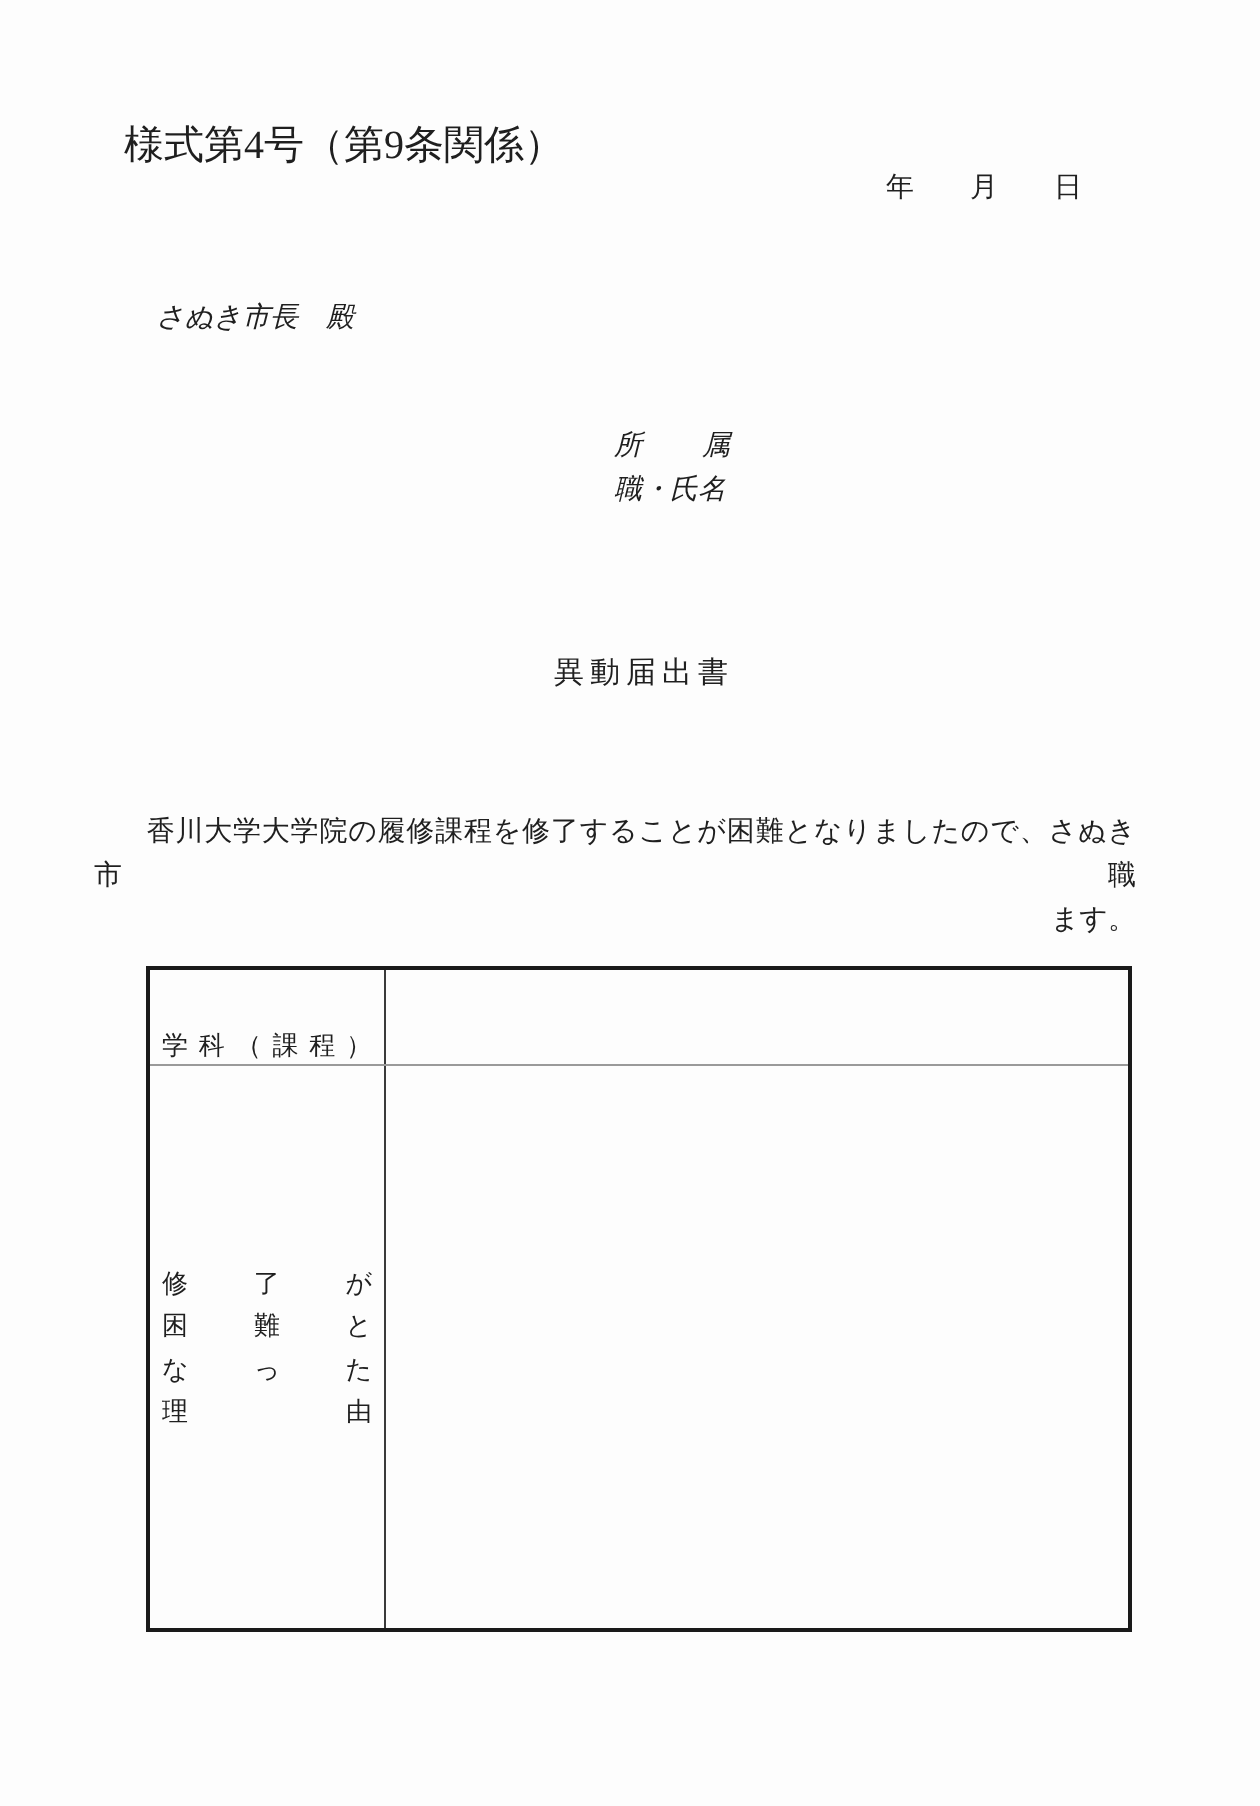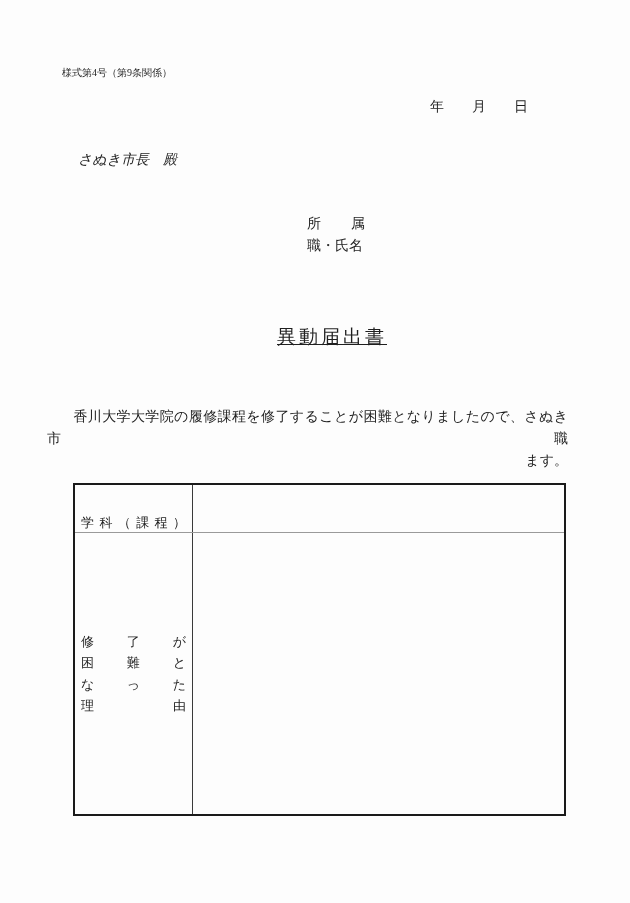--- a/index.html
+++ b/index.html
@@ -7,28 +7,28 @@
     position: relative;
     width: 630px;
     height: 903px;
     background: #fdfdfd;
     color: #1f1f1f;
     font-family: "Liberation Serif", "DejaVu Serif", serif;
     overflow: hidden;
   }
   .abs { position: absolute; }
 
-  .form-number { left: 62px; top: 65px; font-size: 10px; line-height: 16px; white-space: pre; }
-  .date-line   { left: 430px; top: 87px; font-size: 14px; line-height: 16px; white-space: pre; margin-top: 12px; }
+  .form-number { left: 62px; top: 65px; font-size: 20px; line-height: 16px; white-space: pre; }
+  .date-line   { left: 443px; top: 87px; font-size: 14px; line-height: 16px; white-space: pre; }
   .addressee   { left: 78px; top: 152px; font-size: 14px; line-height: 16px; white-space: pre; font-style: italic; }
 
-  .sender-block { left: 307px; top: 213px; width: 58px; font-size: 14px; line-height: 22px; }
+  .sender-block { left: 307px; top: 213px; width: 58px; font-size: 14px; line-height: 22px; font-style: italic; }
   .justify-last { text-align: justify; text-align-last: justify; }
 
-  .doc-title { left: 277px; top: 328px; font-size: 19px; letter-spacing: 3px; line-height: 18px; text-decoration: underline; }
+  .doc-title { left: 277px; top: 328px; font-size: 15px; letter-spacing: 3px; line-height: 18px; }
 
   .body-text { left: 47px; top: 394px; width: 521px; font-size: 14px; line-height: 22px; }
   .body-line { white-space: pre-wrap; text-align: right; }
   .body-line.justify { text-align: justify; text-align-last: justify; }
   .body-line.indent { text-indent: 12px; margin-top: 12px; }
 
   .form-table {
     left: 73px; top: 483px;
     width: 493px; height: 333px;
     border: 2px solid #1a1a1a;

